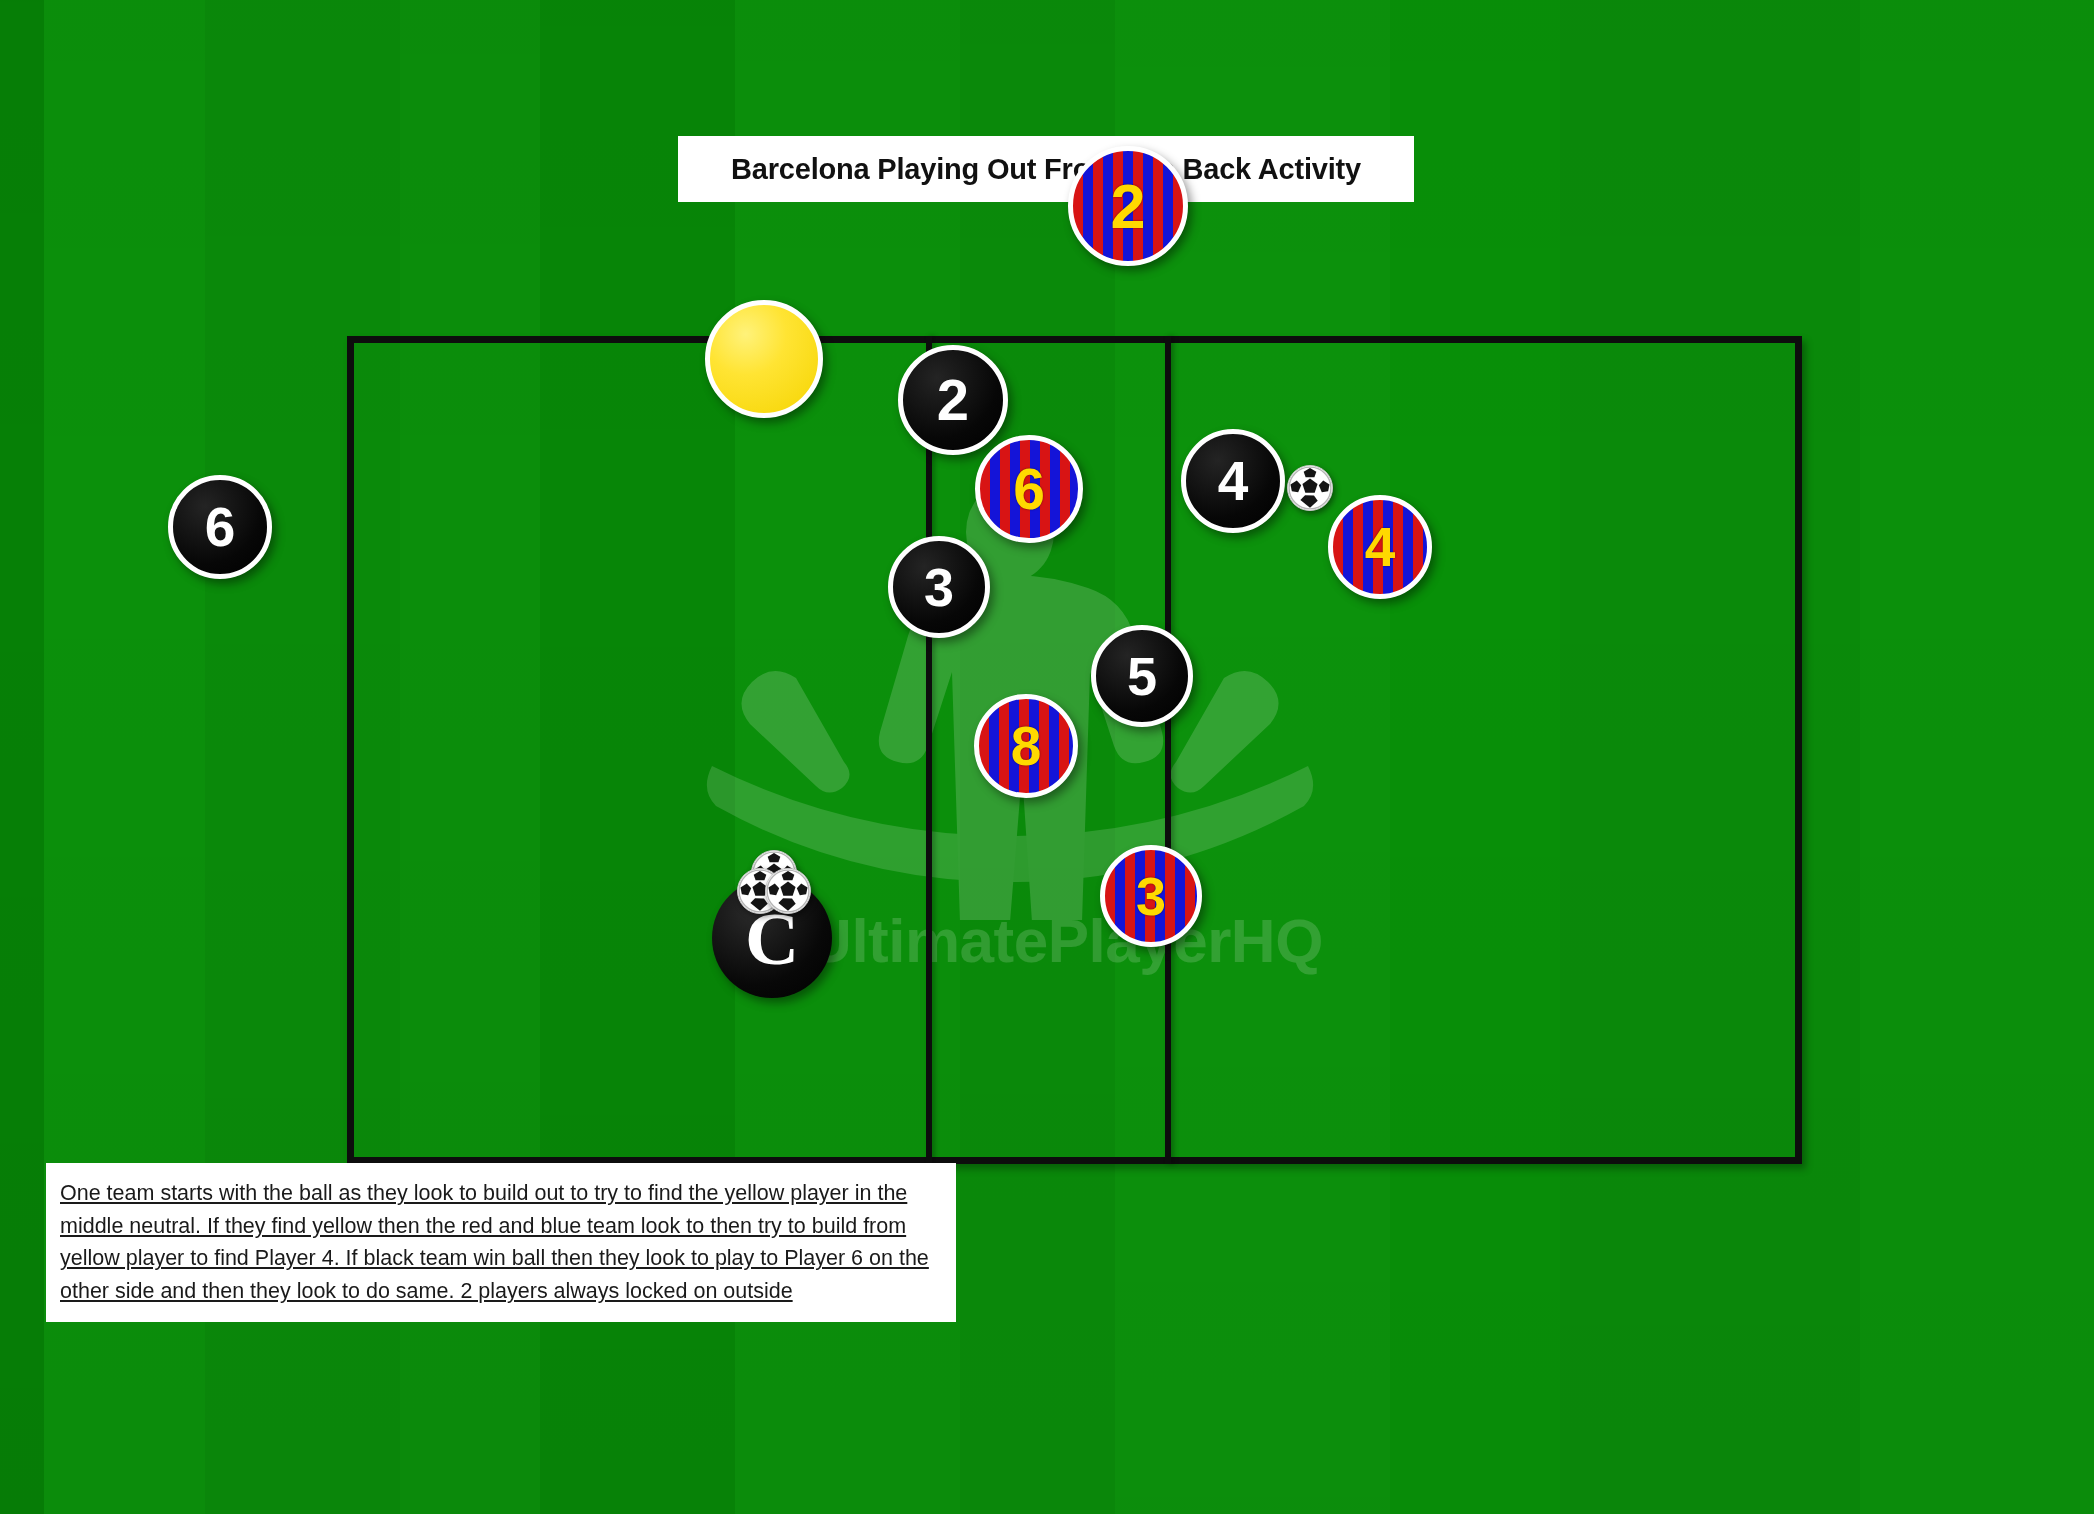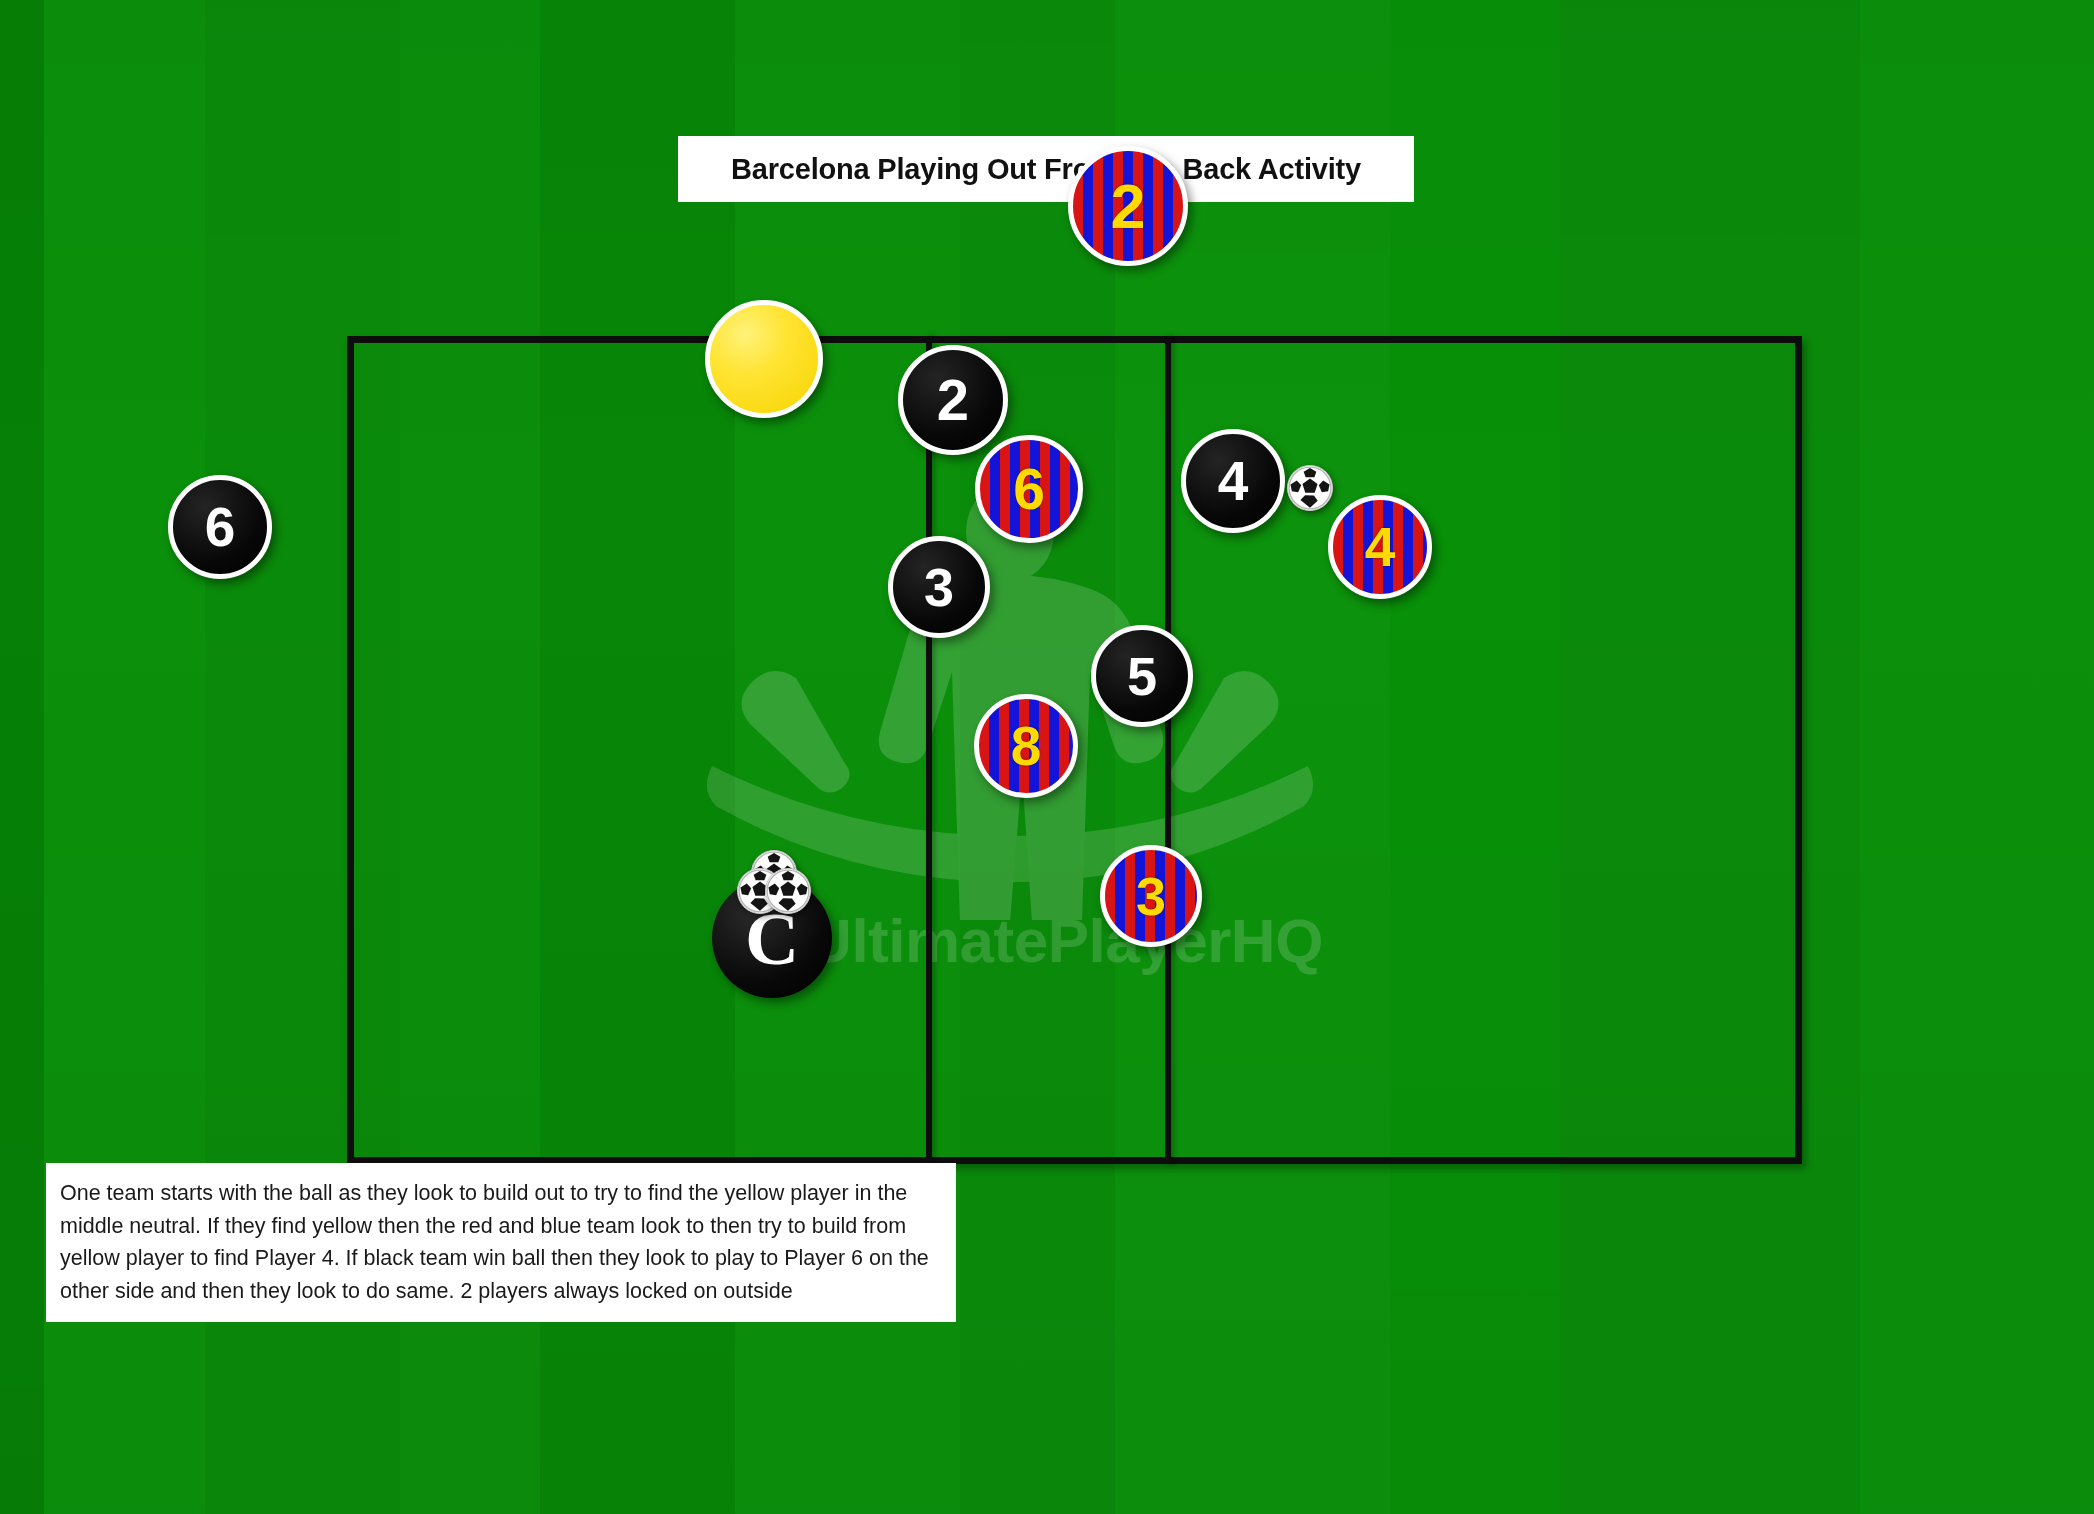--- a/index.html
+++ b/index.html
@@ -91,20 +91,21 @@
     top: 1163px;
     width: 910px;
     background: #ffffff;
     padding: 14px 14px 14px 14px;
     box-sizing: border-box;
   }
   .instructions-text {
     font-size: 21.5px;
     line-height: 1.52;
     color: #1a1a1a;
+    text-decoration: underline;
   }
 
   
   .field {
     position: absolute;
     left: 347px;
     top: 336px;
     width: 1455px;
     height: 828px;
     border: 7px solid #0d0d0d;

